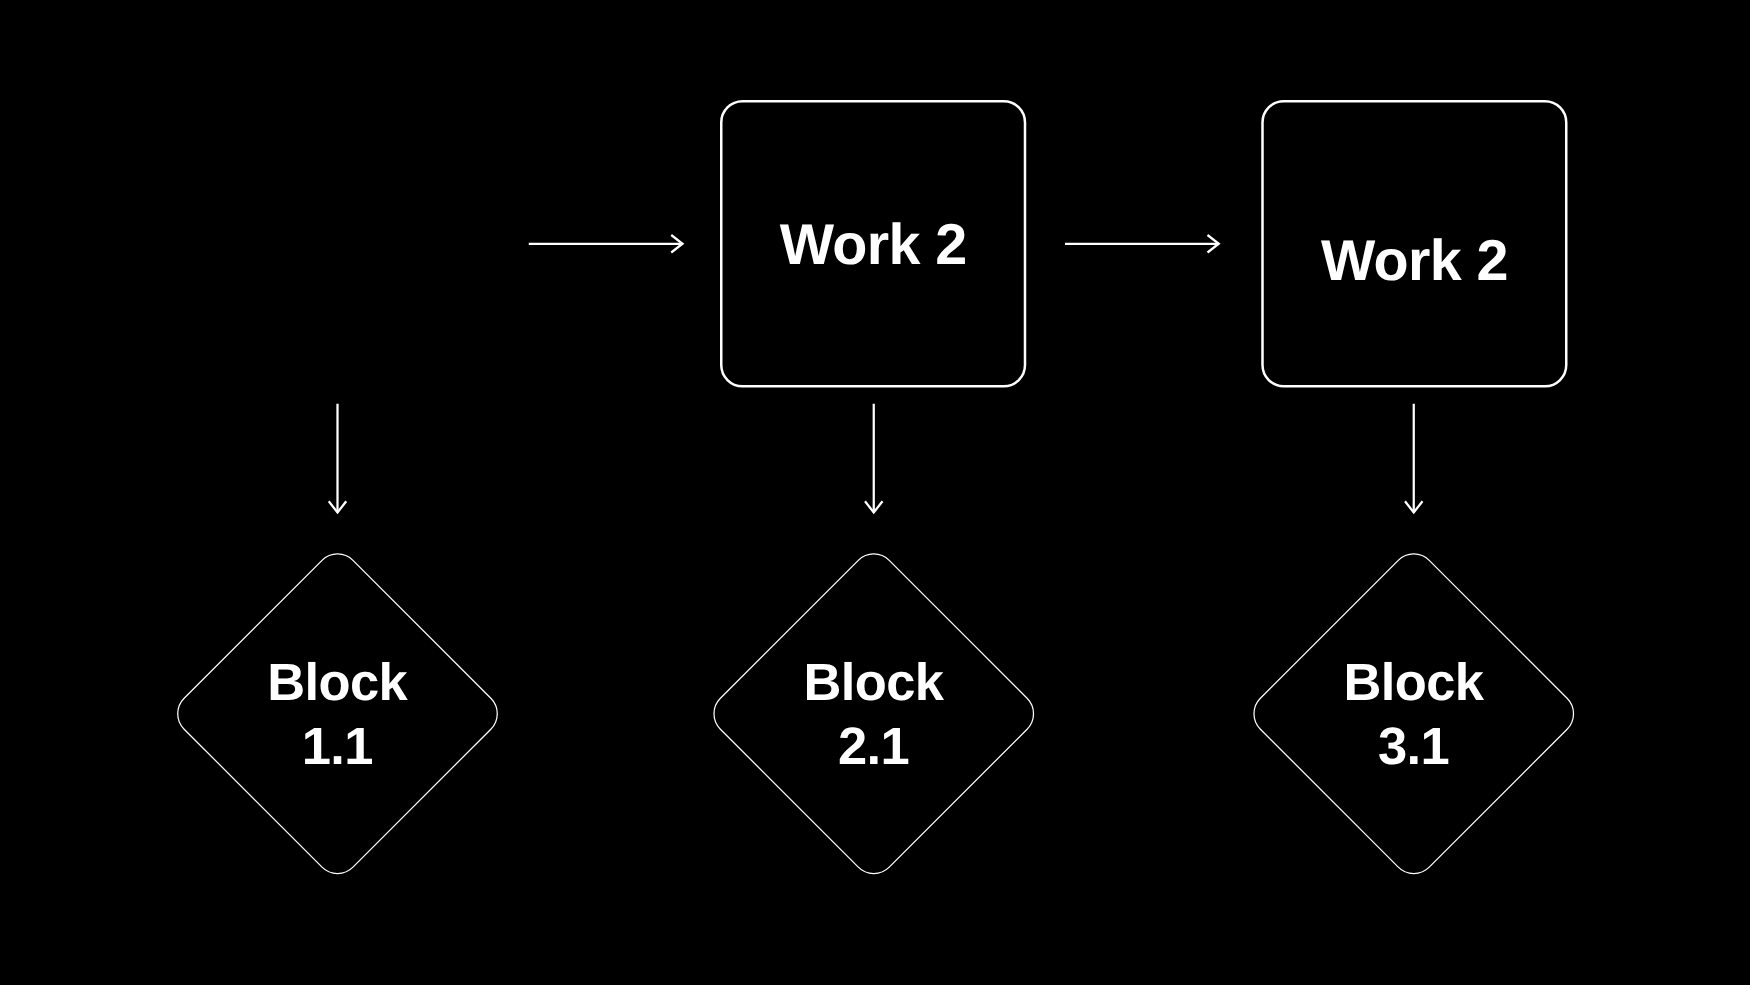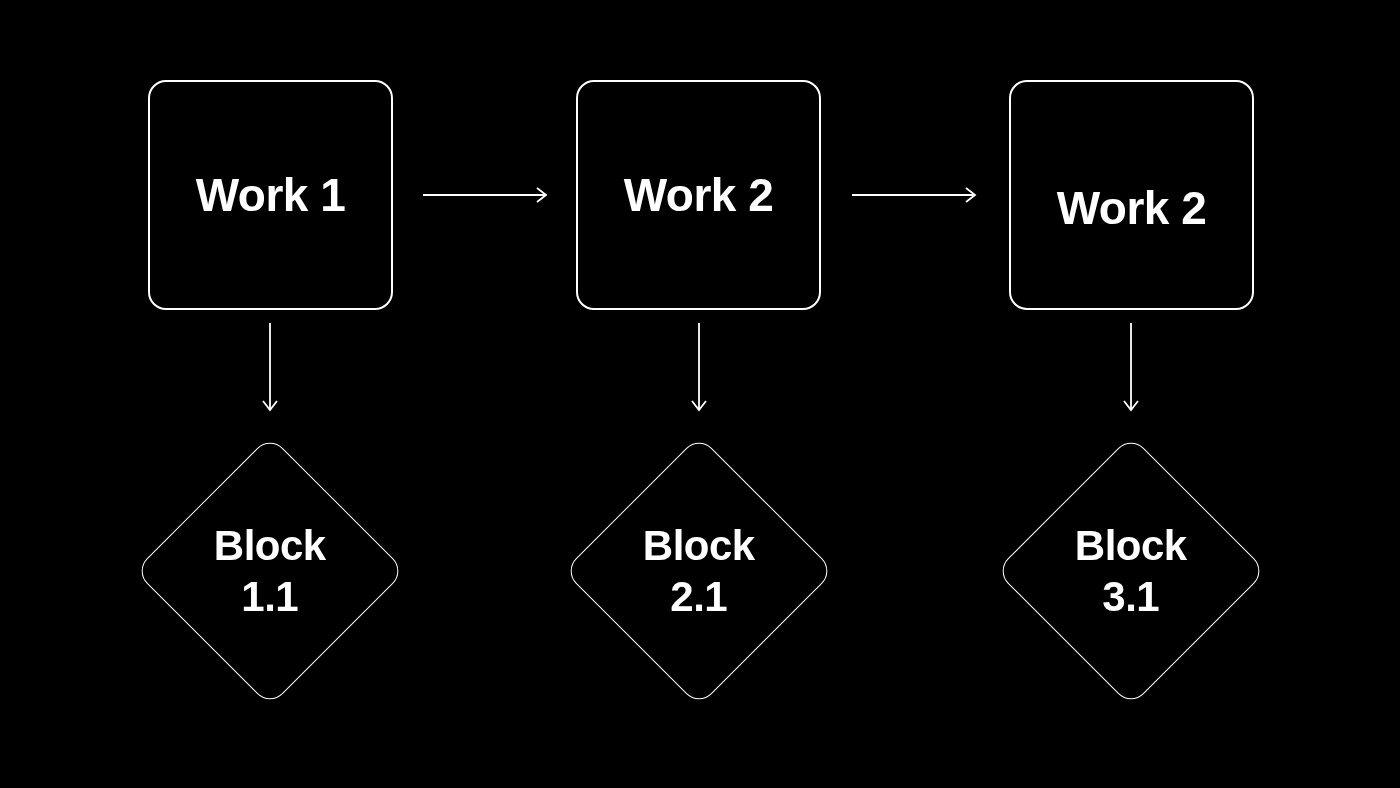--- a/index.html
+++ b/index.html
@@ -98,23 +98,20 @@
     <g>
       <line x1="699" y1="323" x2="699" y2="410"></line>
       <polyline points="692,401 699,410 706,401"></polyline>
     </g>
     <g>
       <line x1="1131" y1="323" x2="1131" y2="410"></line>
       <polyline points="1124,401 1131,410 1138,401"></polyline>
     </g>
   </svg>
 
-  <div class="work-box col-1">
-    <span class="work-label">Work 1</span>
-  </div>
   <div class="work-box col-2">
     <span class="work-label">Work 2</span>
   </div>
   <div class="work-box col-3">
     <span class="work-label">Work 2</span>
   </div>
 
   <div class="diamond col-1">
     <div class="diamond-label">
       <div>Block</div>

